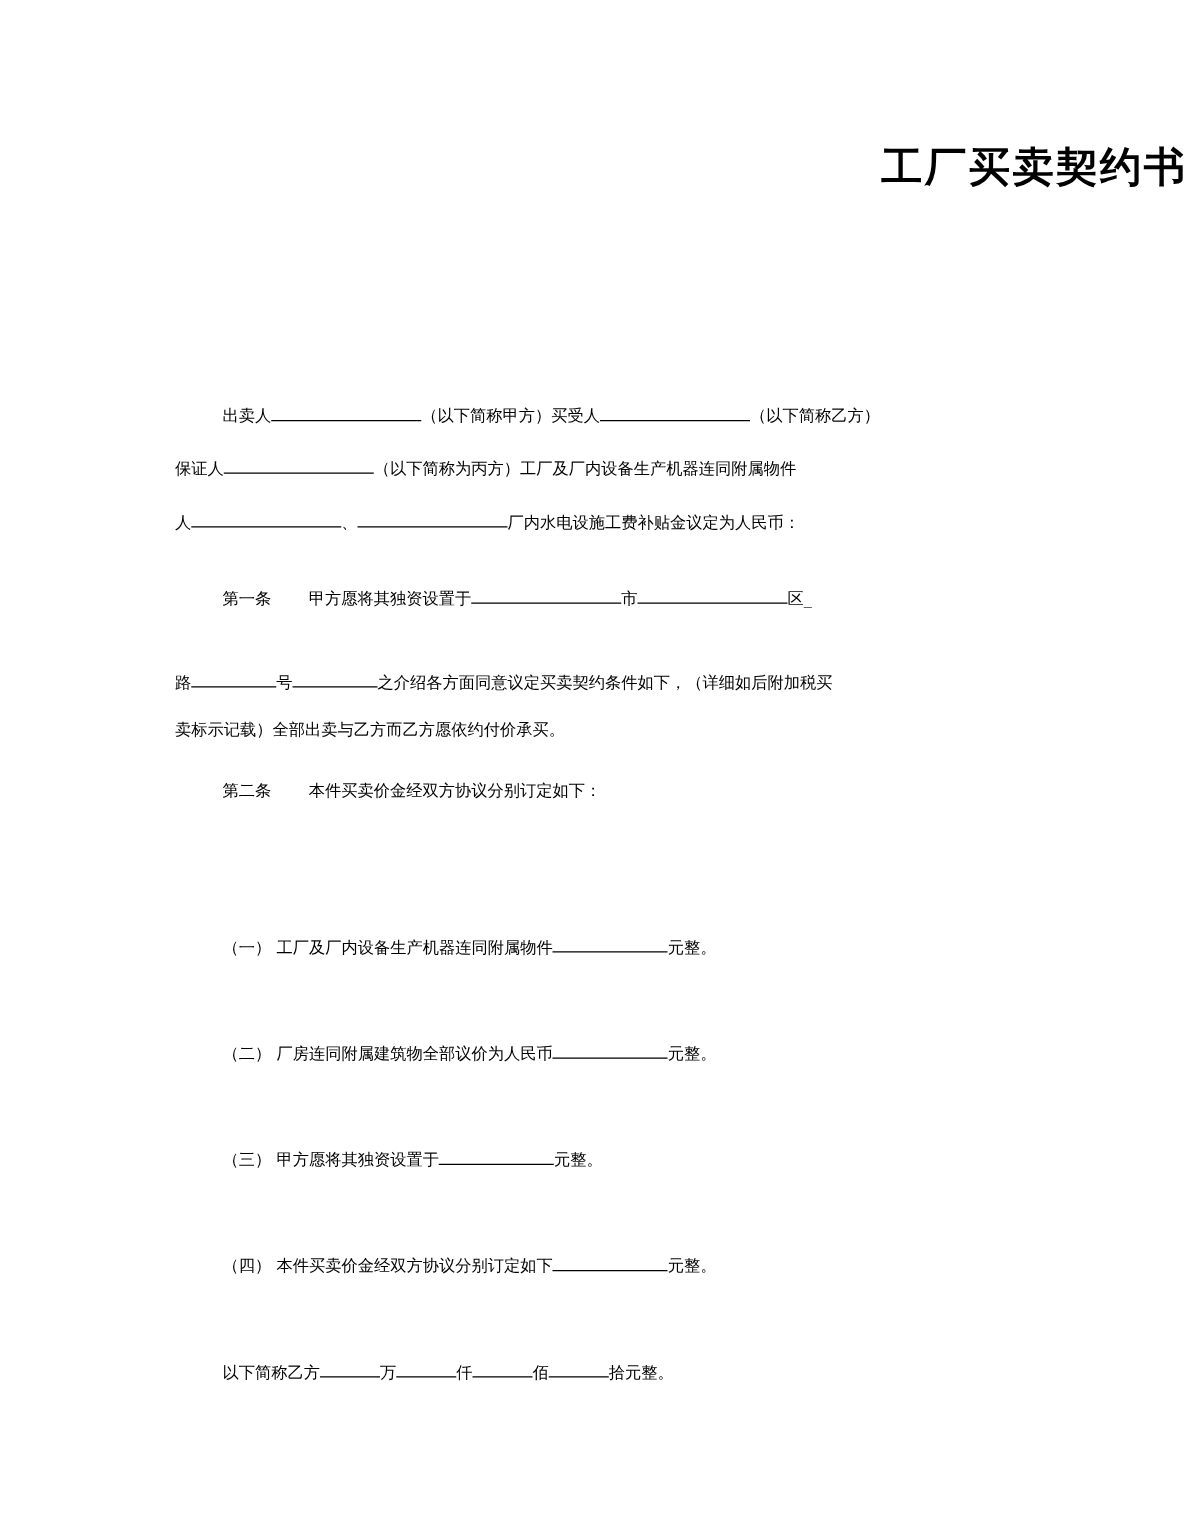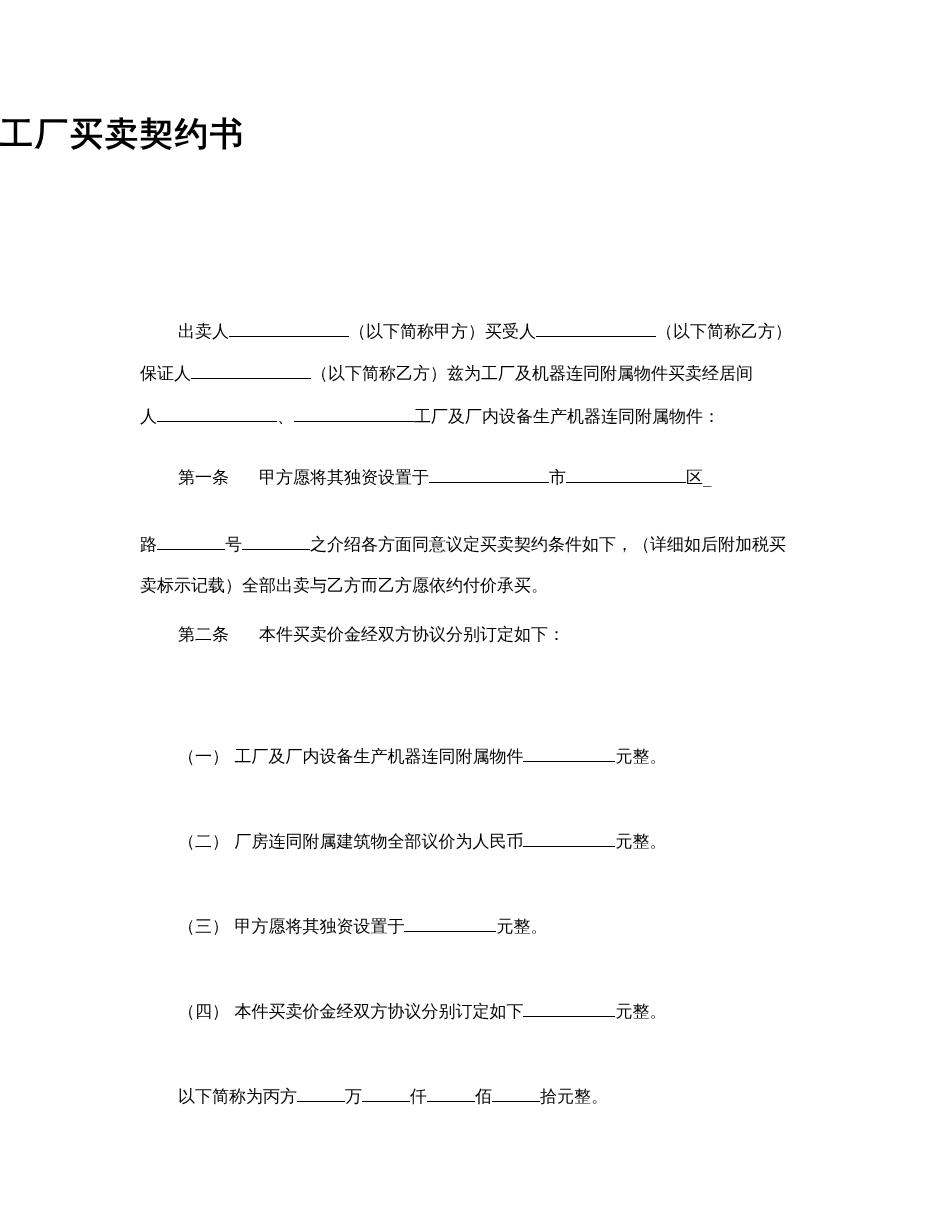--- a/index.html
+++ b/index.html
@@ -1,38 +1,38 @@
 <!DOCTYPE html>
 <html><head>
 <meta charset="utf-8">
 <style>
   html, body { margin: 0; padding: 0; background: #ffffff; }
   body { width: 950px; height: 1230px; position: relative; overflow: hidden;
          font-family: "DejaVu Serif", "Liberation Serif", serif; color: #000; }
-  .title { position: absolute; left: 0; width: 950px; top: 112px; text-align: left;
+  .title { position: absolute; left: 0; width: 950px; top: 112px; text-align: right;
            font-family: "DejaVu Sans", "Liberation Sans", sans-serif; font-weight: bold;
            font-size: 33px; letter-spacing: 2px; }
-  .line { position: absolute; left: 140px; font-size: 17px; white-space: nowrap; line-height: 24px; }
+  .line { position: absolute; left: 140px; font-size: 13px; white-space: nowrap; line-height: 24px; }
   .ind { left: 178px; }
   .blank { display: inline-block; border-bottom: 1.3px solid #000; height: 18px; vertical-align: baseline; }
   .gap { display: inline-block; width: 30px; }
 </style>
 </head>
 <body>
 
 <div class="title">工厂买卖契约书</div>
 
 <div class="line ind" style="top:318px">
   <span>出卖人</span><span class="blank" style="width:120px"></span><span>（以下简称甲方）买受人</span><span class="blank" style="width:120px"></span><span>（以下简称乙方）</span>
 </div>
 <div class="line" style="top:360px">
-  <span>保证人</span><span class="blank" style="width:120px"></span><span>（以下简称乙方）兹为工厂及机器连同附属物件买卖经居间</span>
+  <span>保证人</span><span class="blank" style="width:120px"></span><span>（以下简称为丙方）工厂及厂内设备生产机器连同附属物件</span>
 </div>
 <div class="line" style="top:403px">
-  <span>人</span><span class="blank" style="width:120px"></span><span>、</span><span class="blank" style="width:120px"></span><span>工厂及厂内设备生产机器连同附属物件：</span>
+  <span>人</span><span class="blank" style="width:120px"></span><span>、</span><span class="blank" style="width:120px"></span><span>厂内水电设施工费补贴金议定为人民币：</span>
 </div>
 
 <div class="line ind" style="top:464px">
   <span>第一条</span><span class="gap"></span><span>甲方愿将其独资设置于</span><span class="blank" style="width:120px"></span><span>市</span><span class="blank" style="width:120px"></span><span>区_</span>
 </div>
 <div class="line" style="top:531px">
   <span>路</span><span class="blank" style="width:68px"></span><span>号</span><span class="blank" style="width:68px"></span><span>之介绍各方面同意议定买卖契约条件如下，（详细如后附加税买</span>
 </div>
 <div class="line" style="top:573px">卖标示记载）全部出卖与乙方而乙方愿依约付价承买。</div>
 
@@ -47,14 +47,14 @@
   <span>（二）</span> <span>厂房连同附属建筑物全部议价为人民币</span><span class="blank" style="width:92px"></span><span>元整。</span>
 </div>
 <div class="line ind" style="top:913px">
   <span>（三）</span> <span>甲方愿将其独资设置于</span><span class="blank" style="width:92px"></span><span>元整。</span>
 </div>
 <div class="line ind" style="top:998px">
   <span>（四）</span> <span>本件买卖价金经双方协议分别订定如下</span><span class="blank" style="width:92px"></span><span>元整。</span>
 </div>
 
 <div class="line ind" style="top:1083px">
-  <span>以下简称为丙方</span><span class="blank" style="width:48px"></span><span>万</span><span class="blank" style="width:48px"></span><span>仟</span><span class="blank" style="width:48px"></span><span>佰</span><span class="blank" style="width:48px"></span><span>拾元整。</span>
+  <span>以下简称乙方</span><span class="blank" style="width:48px"></span><span>万</span><span class="blank" style="width:48px"></span><span>仟</span><span class="blank" style="width:48px"></span><span>佰</span><span class="blank" style="width:48px"></span><span>拾元整。</span>
 </div>
 
 </body></html>

